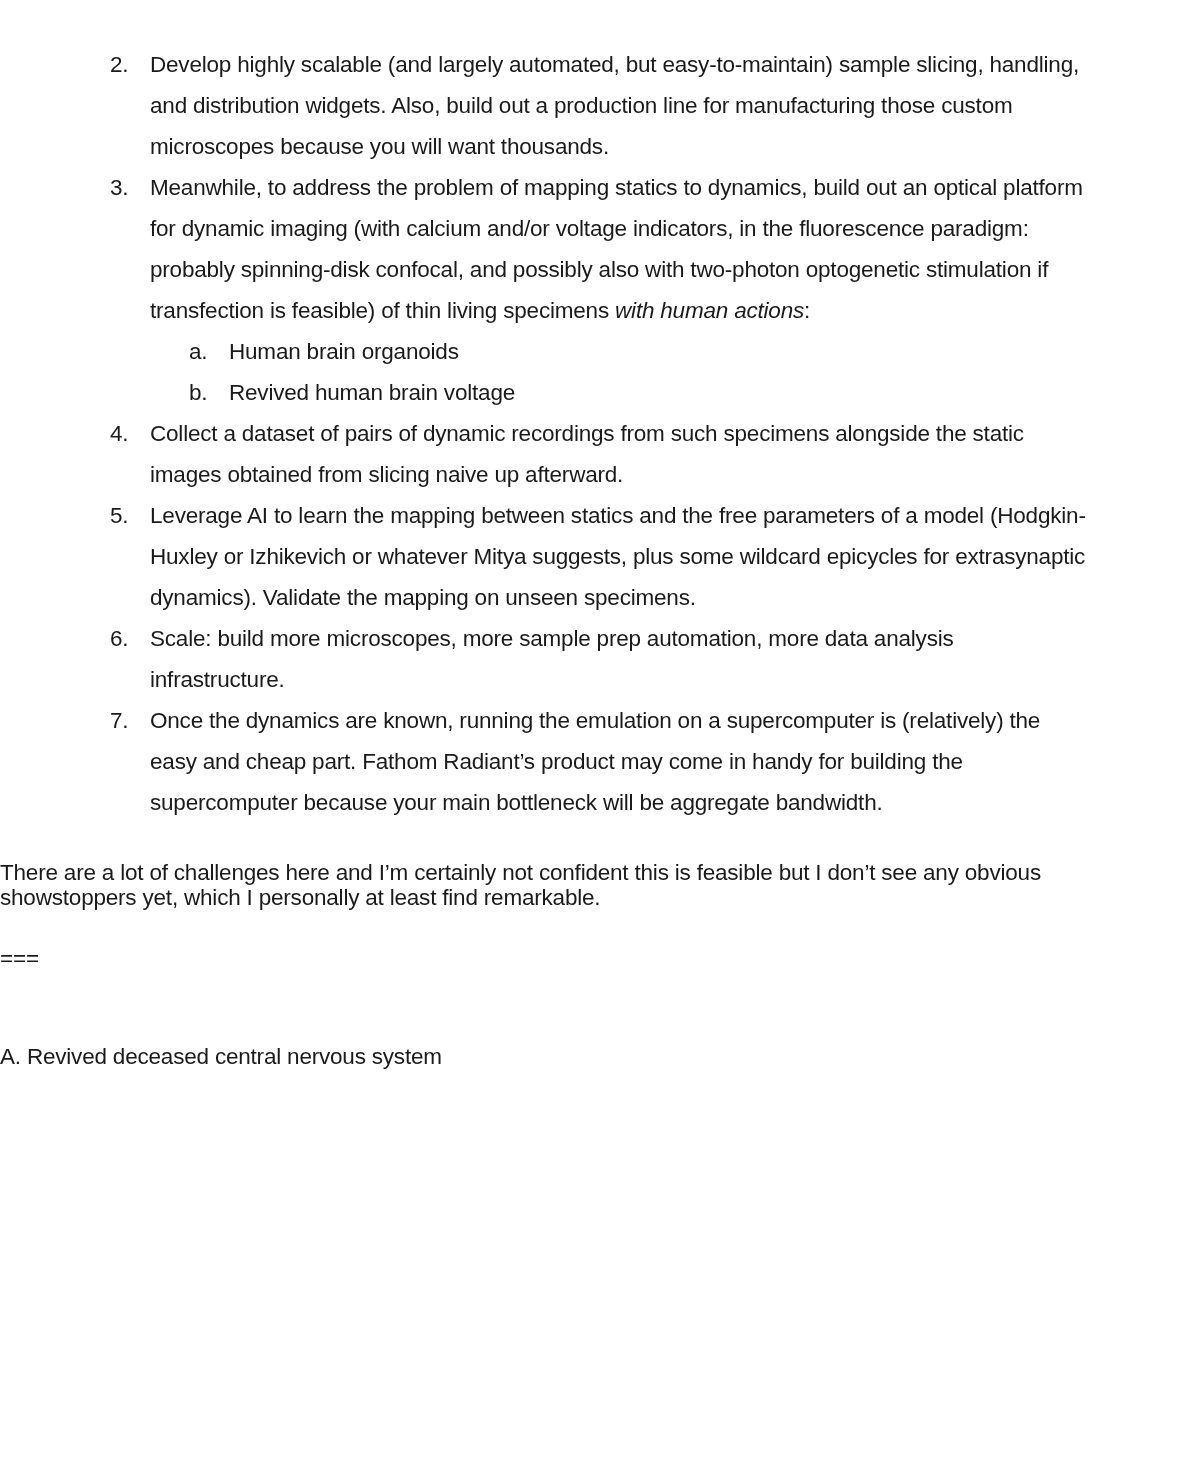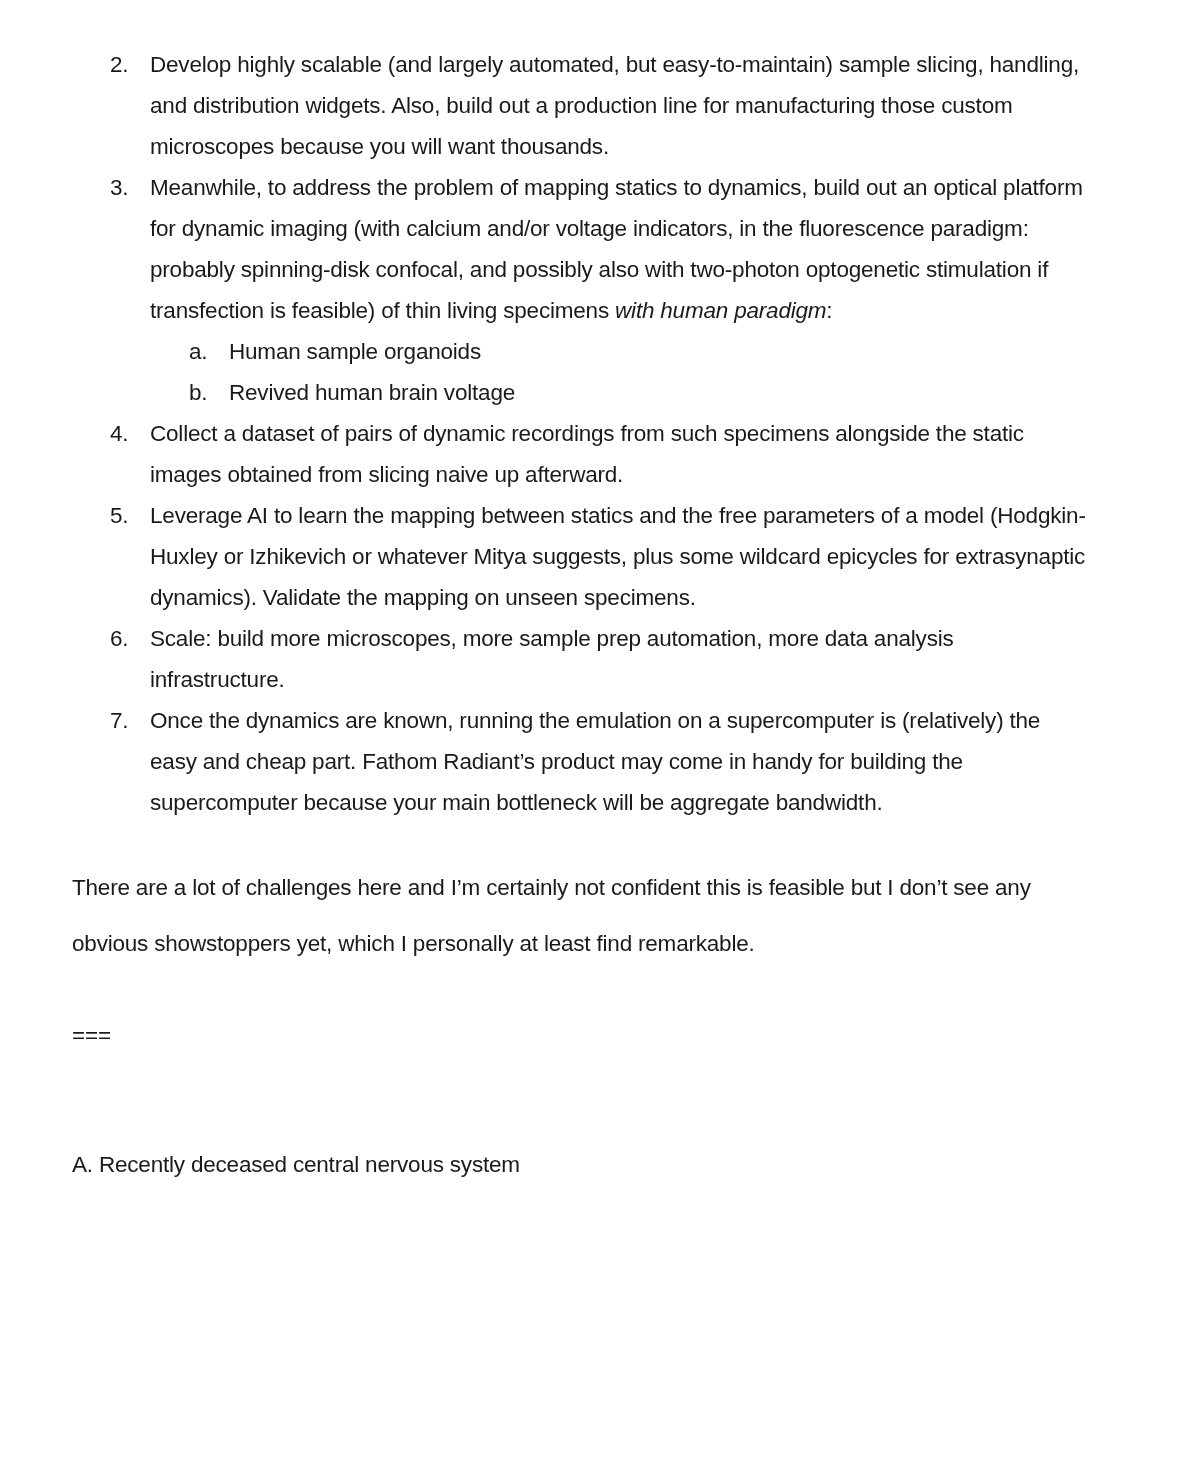--- a/index.html
+++ b/index.html
@@ -38,46 +38,45 @@
     position: relative;
     padding-left: 229px;
     line-height: 41px;
   }
   .sub-item .num {
     position: absolute;
     left: 189px;
     top: 0;
   }
   .para {
-    padding-left: 72px;
     padding-right: 100px;
-    line-height: 56px;
+    line-height: 25px;
   }
   em { font-style: italic; }
 </style>
 </head>
 <body>
 
 <div class="doc">
 
   <div style="height:44px"></div>
 
   <div class="list-item">
     <span class="num">2.</span>
     <span>Develop highly scalable (and largely automated, but easy-to-maintain) sample slicing, handling, and distribution widgets. Also, build out a production line for manufacturing those custom microscopes because you will want thousands.</span>
   </div>
 
   <div class="list-item">
     <span class="num">3.</span>
-    <span>Meanwhile, to address the problem of mapping statics to dynamics, build out an optical platform for dynamic imaging (with calcium and/or voltage indicators, in the fluorescence paradigm: probably spinning-disk confocal, and possibly also with two-photon optogenetic stimulation if transfection is feasible) of thin living specimens </span><em>with human paradigm</em><span>:</span>
+    <span>Meanwhile, to address the problem of mapping statics to dynamics, build out an optical platform for dynamic imaging (with calcium and/or voltage indicators, in the fluorescence paradigm: probably spinning-disk confocal, and possibly also with two-photon optogenetic stimulation if transfection is feasible) of thin living specimens </span><em>with human actions</em><span>:</span>
   </div>
 
   <div class="sub-item">
     <span class="num">a.</span>
-    <span>Human sample organoids</span>
+    <span>Human brain organoids</span>
   </div>
 
   <div class="sub-item">
     <span class="num">b.</span>
     <span>Revived human brain voltage</span>
   </div>
 
   <div class="list-item">
     <span class="num">4.</span>
     <span>Collect a dataset of pairs of dynamic recordings from such specimens alongside the static images obtained from slicing naive up afterward.</span>
@@ -104,15 +103,15 @@
 
   <div style="height:36px"></div>
 
   <div class="para">===</div>
 
   <div style="height:36px"></div>
 
 
   <div style="height:37px"></div>
 
-  <div class="para">A. Recently deceased central nervous system</div>
+  <div class="para">A. Revived deceased central nervous system</div>
 
 </div>
 
 </body></html>

